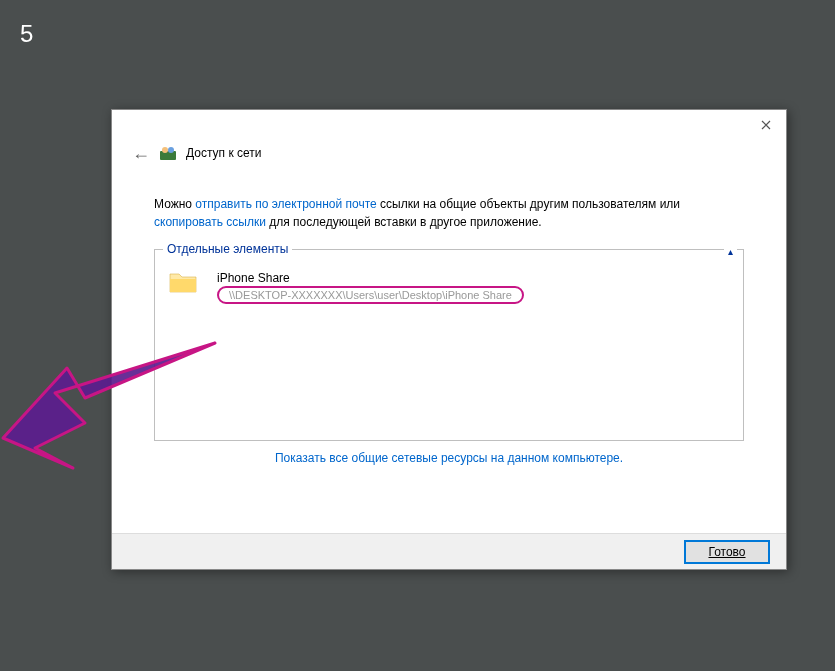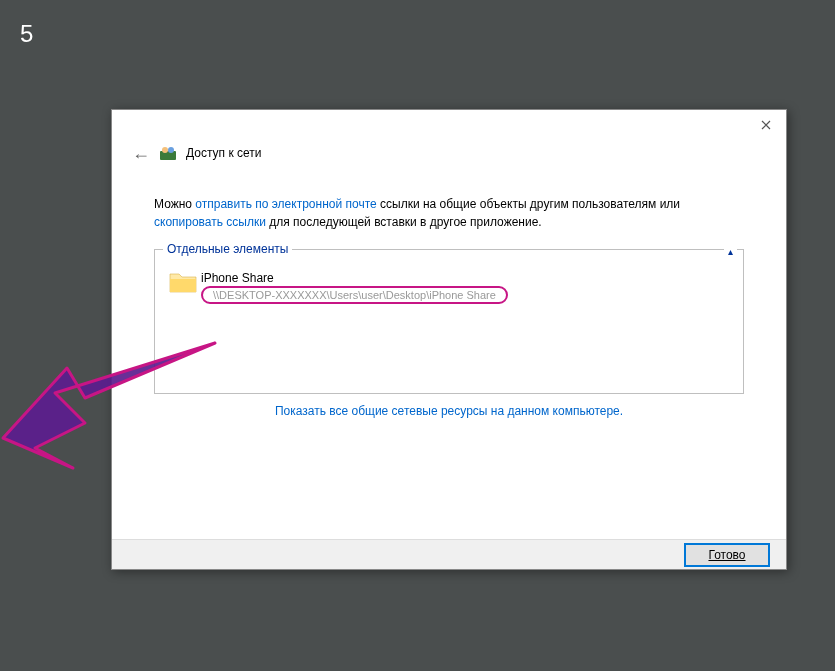--- a/index.html
+++ b/index.html
@@ -84,21 +84,21 @@
     margin-bottom: 18px;
   }
   .description a, .footer-link a {
     color: #0066cc;
     cursor: pointer;
   }
   .groupbox {
     border: 1px solid #bfbfbf;
     position: relative;
     padding: 18px 14px 14px 14px;
-    height: 145px;
+    height: 192px;
     margin-bottom: 6px;
   }
   .groupbox-legend {
     position: absolute;
     top: -8px;
     left: 8px;
     background: #fff;
     padding: 0 4px;
     color: #003399;
     font-size: 12px;
@@ -109,21 +109,21 @@
     right: 6px;
     background: #fff;
     padding: 0 4px;
     color: #003399;
     font-size: 10px;
     cursor: pointer;
   }
   .item-row {
     display: flex;
     align-items: flex-start;
-    gap: 4px;
+    gap: 20px;
     padding: 2px 0;
   }
   .folder-icon {
     width: 28px;
     height: 24px;
     flex-shrink: 0;
   }
   .item-text { padding-top: 1px; }
   .item-name {
     font-size: 12px;
@@ -145,21 +145,21 @@
   .footer-link {
     font-size: 12px;
     padding: 4px 2px 0 2px;
     text-align: center;
   }
   .button-bar {
     position: absolute;
     bottom: 0;
     left: 0;
     right: 0;
-    height: 30px;
+    height: 36px;
     background: #f0f0f0;
     border-top: 1px solid #ddd;
     display: flex;
     justify-content: flex-end;
     align-items: center;
     padding: 0 16px;
     text-decoration: underline;
   }
   .btn {
     min-width: 86px;

